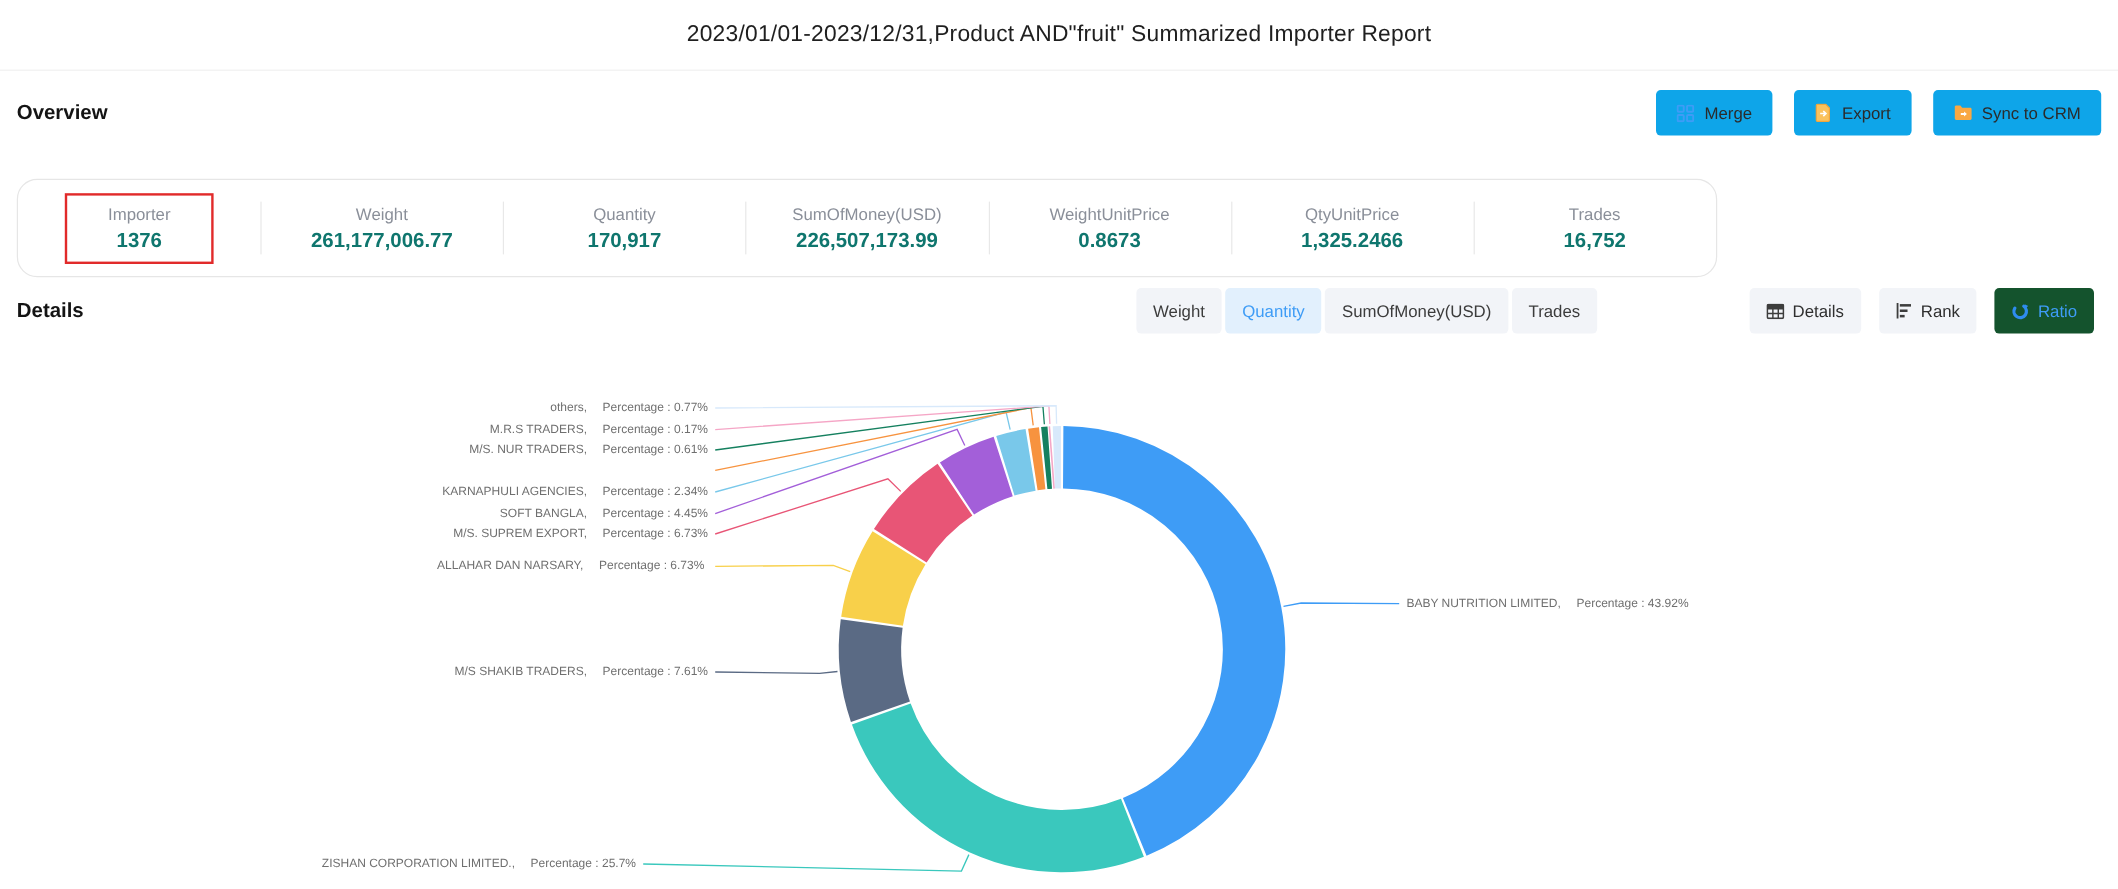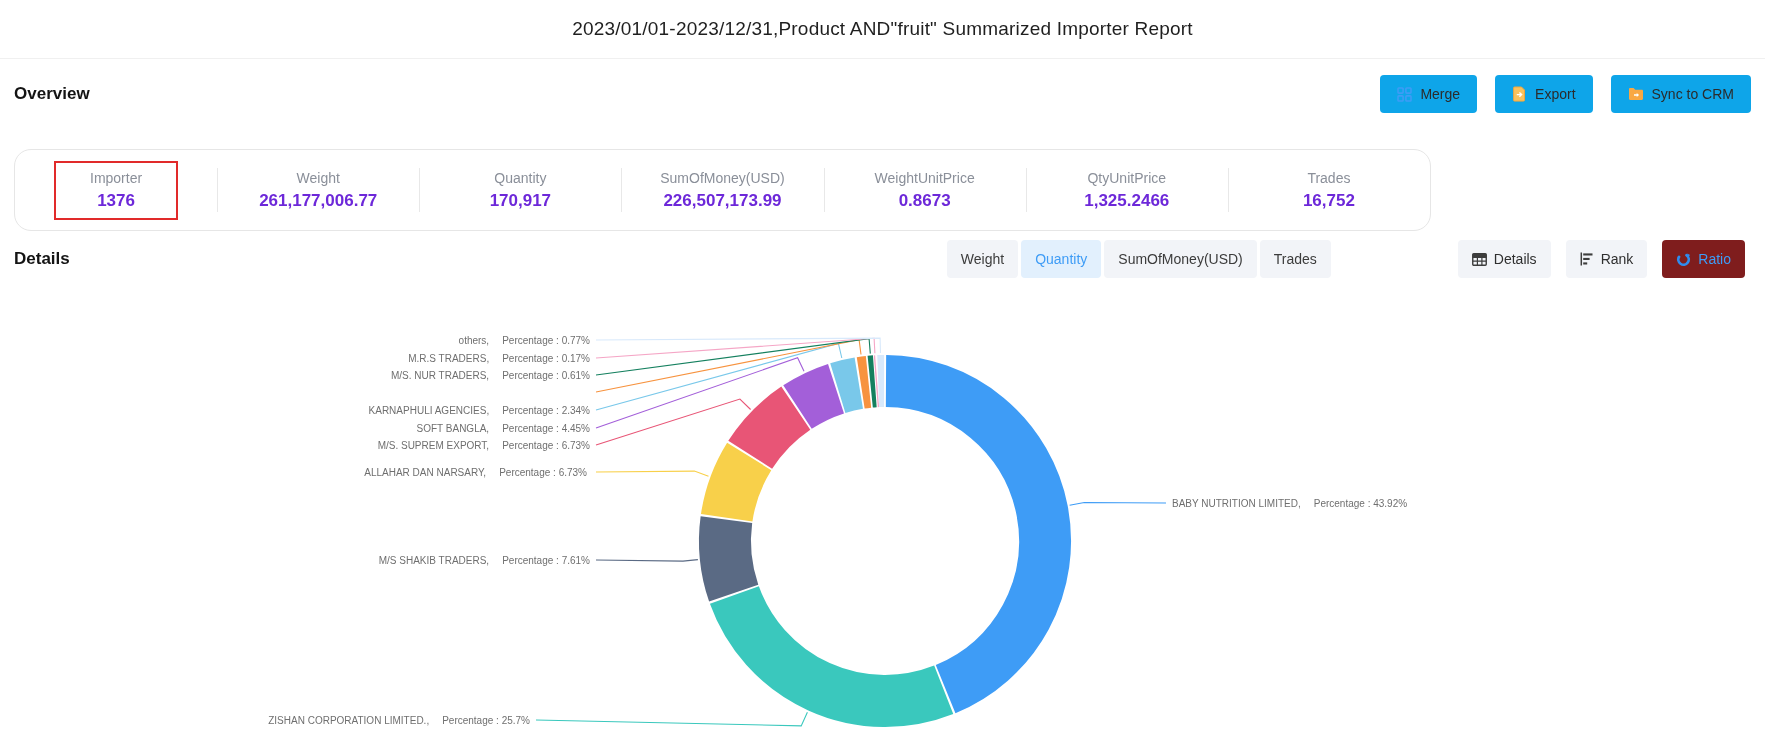--- a/index.html
+++ b/index.html
@@ -38,41 +38,41 @@
   .stat + .stat::before{
     content:'';position:absolute;left:0;top:50%;transform:translateY(-50%);
     width:1px;height:44px;background:#e8e8e8;
   }
   .stat-inner{
     display:flex;flex-direction:column;align-items:center;gap:5px;
     padding:7px 34px;border:2px solid transparent;
   }
   .stat-inner.highlight{border-color:#E12A2A;}
   .stat-label{font-size:14px;color:#8a8f99;}
-  .stat-value{font-size:17px;font-weight:600;color:#6d28d9;}
+  .stat-value{font-size:17px;font-weight:600;color:#0f766e;}
   
   .details-head{
     position:absolute;top:236px;left:14px;right:20px;height:46px;
     display:flex;align-items:center;
   }
   .tab-zone{margin-left:auto;display:flex;align-items:center;gap:127px;}
   .metric-tabs{display:flex;gap:3px;}
   .tab{
     height:38px;padding:0 14px;display:flex;align-items:center;
     background:#F2F4F8;border:none;border-radius:4px;cursor:pointer;
     font-family:inherit;font-size:14px;color:#3c3c3c;
   }
   .tab.active{background:#E2F0FD;color:#3E9CF6;}
   .view-tabs{display:flex;gap:15px;}
   .vtab{
     height:38px;padding:0 14px;display:flex;align-items:center;gap:7px;
     background:#F2F4F8;border:none;border-radius:4px;cursor:pointer;
     font-family:inherit;font-size:14px;color:#2f2f2f;
   }
-  .vtab.active{background:#7f1d1d;color:#3E9CF6;}
+  .vtab.active{background:#14532d;color:#3E9CF6;}
   .vtab .ic{display:flex;align-items:center;}
   
   .chart-area{position:absolute;top:280px;left:0;width:1765px;height:461px;}
   .chart-area svg.plot{position:absolute;left:0;top:0;}
   .pie-label{
     position:absolute;transform:translateY(-50%);
     white-space:nowrap;font-size:10px;color:#6f6f6f;
   }
   .pie-label .pct{margin-left:13px;}
 </style>

